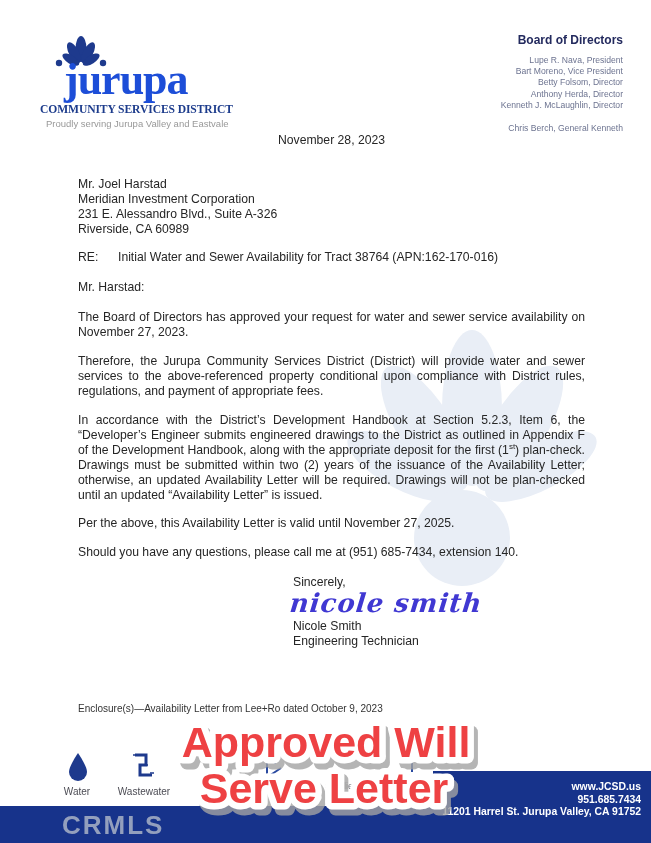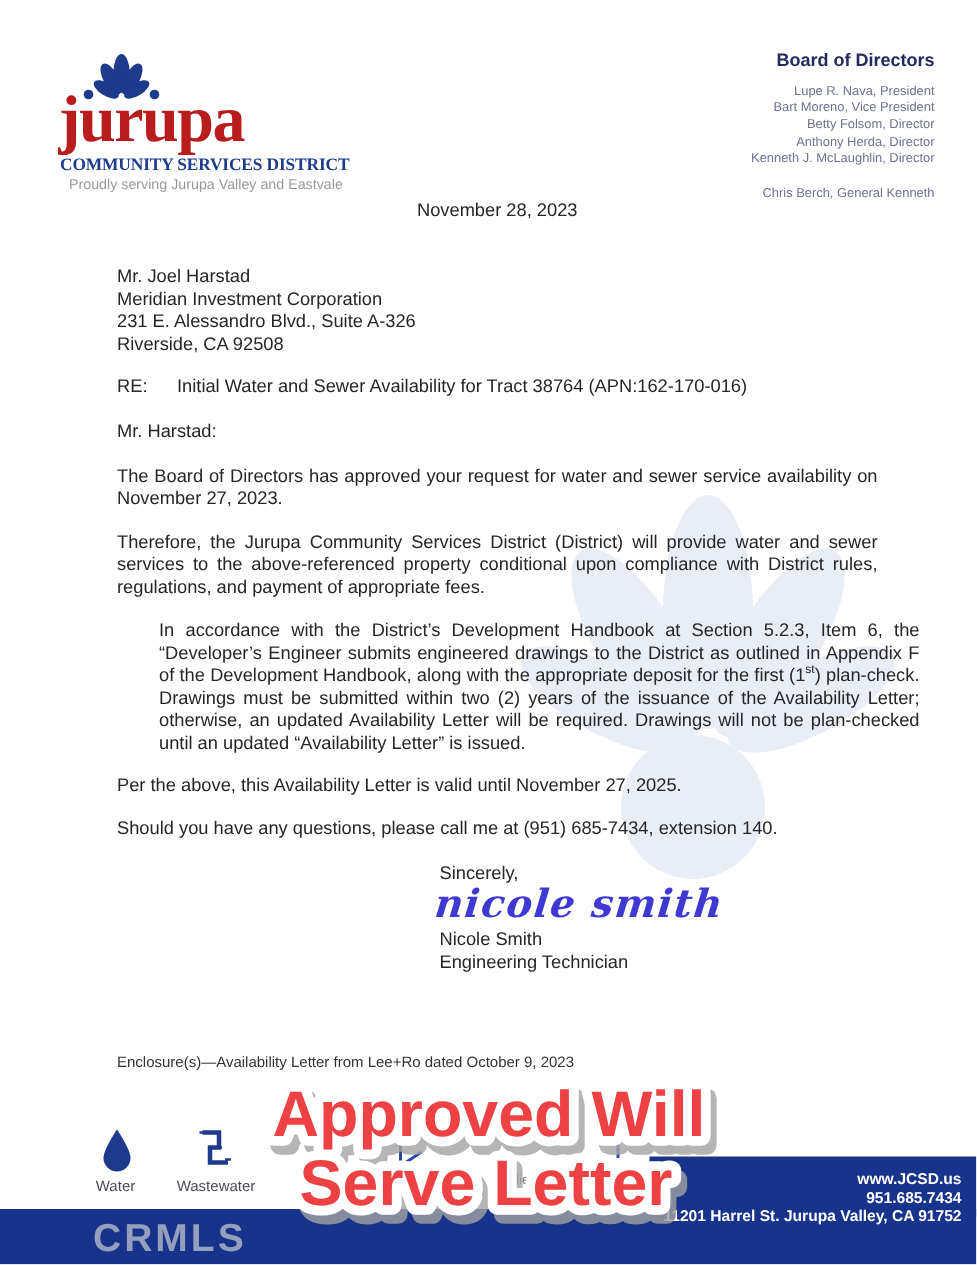--- a/index.html
+++ b/index.html
@@ -1,40 +1,40 @@
 <!DOCTYPE html>
 <html><head>
 <meta charset="utf-8">
 <style>
   html,body{margin:0;padding:0;background:#ffffff;}
   .page{position:relative;width:651px;height:843px;background:#ffffff;overflow:hidden;
         font-family:"Liberation Sans",sans-serif;color:#262626;}
   .logo-flower{position:absolute;left:46px;top:34px;}
-  .logo-name{position:absolute;left:39px;top:58px;font-family:"Liberation Serif",serif;
-             font-weight:bold;font-size:44px;line-height:44px;color:#b91c1c;letter-spacing:-1px;}
+  .logo-name{position:absolute;left:64px;top:58px;font-family:"Liberation Serif",serif;
+             font-weight:bold;font-size:44px;line-height:44px;color:#1d4ed8;letter-spacing:-1px;}
   .logo-sub{position:absolute;left:40px;top:103px;width:230px;font-family:"Liberation Serif",serif;
             font-weight:bold;font-size:11.6px;color:#1d3c8c;letter-spacing:-0.1px;}
   .logo-tag{position:absolute;left:46px;top:118px;width:230px;font-size:9.5px;color:#999999;}
   .board{position:absolute;right:28px;top:33px;text-align:right;}
   .board-title{font-size:12px;font-weight:bold;color:#232a5e;margin-bottom:8px;}
   .board-member{font-size:8.6px;color:#6c7390;line-height:11.2px;}
   .board-mgr{font-size:8.6px;color:#6c7390;margin-top:12px;}
   
   .bg-mark{position:absolute;left:250px;top:288px;z-index:0;}
   
   .body-abs{position:absolute;left:78px;width:507px;font-size:12.2px;line-height:14.9px;z-index:1;}
   .just{text-align:justify;}
   .date{top:133px;text-align:center;}
   .recip{top:177px;}
   .re{top:250px;display:flex;}
   .re-label{width:40px;flex:0 0 40px;}
   .salut{top:280px;}
   .p1{top:310px;}
   .p2{top:354px;}
-  .p3{top:413px;margin-left:28px;}
+  .p3{top:413px;}
   .p4{top:516px;}
   .p5{top:545px;}
   sup{font-size:8px;line-height:0;}
   .closing{position:absolute;left:293px;top:575px;font-size:12.2px;z-index:1;}
   .sig{position:absolute;left:290px;top:588px;font-family:"DejaVu Serif",serif;font-style:italic;
        font-weight:bold;font-size:26px;color:#4038d2;transform:skewX(-6deg);letter-spacing:1px;z-index:1;}
   .signer{position:absolute;left:293px;top:619px;font-size:12.2px;line-height:15px;z-index:1;}
   .encl{position:absolute;left:78px;top:703px;font-size:10px;color:#333333;z-index:1;}
   
   .svc-icon{position:absolute;z-index:1;}
@@ -91,21 +91,21 @@
     <div class="board-member">Kenneth J. McLaughlin, Director</div>
     <div class="board-mgr">Chris Berch, General Kenneth</div>
   </div>
 
   <div class="body-abs date">November 28, 2023</div>
 
   <div class="body-abs recip">
     <div>Mr. Joel Harstad</div>
     <div>Meridian Investment Corporation</div>
     <div>231 E. Alessandro Blvd., Suite A-326</div>
-    <div>Riverside, CA 92508</div>
+    <div>Riverside, CA 60989</div>
   </div>
 
   <div class="body-abs re">
     <span class="re-label">RE:</span>
     <span>Initial Water and Sewer Availability for Tract 38764 (APN:162-170-016)</span>
   </div>
 
   <div class="body-abs salut">Mr. Harstad:</div>
 
   <div class="body-abs p1 just">The Board of Directors has approved your request for water and sewer service availability on November 27, 2023.</div>

